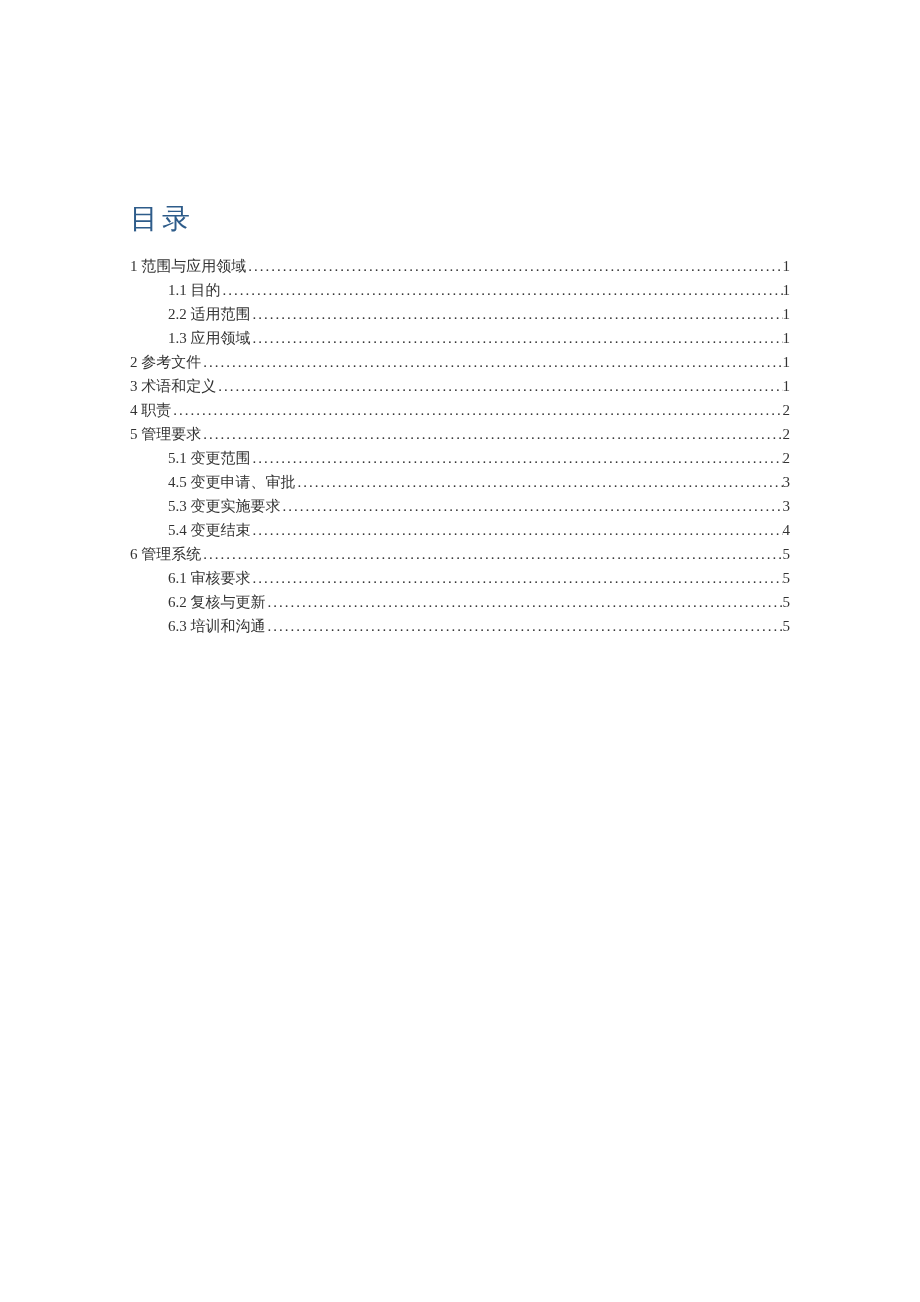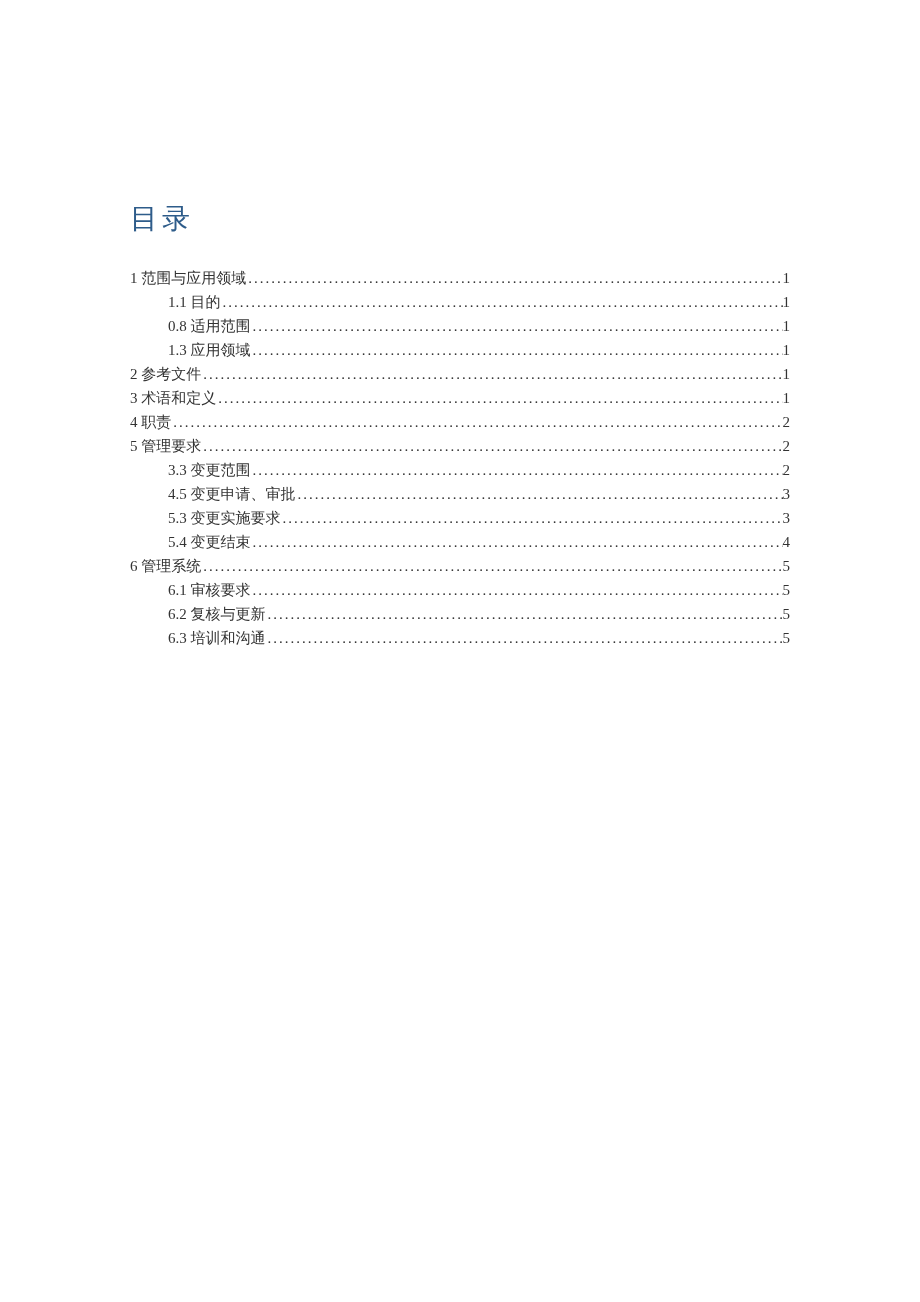--- a/index.html
+++ b/index.html
@@ -11,21 +11,21 @@
       width: 920px;
       height: 1302px;
       background: #ffffff;
       font-family: "SimSun", "宋体", serif;
       padding: 200px 130px 0 130px;
     }
     .toc-title {
       color: #2e5c8a;
       font-size: 28px;
       font-weight: normal;
-      margin-bottom: 28px;
+      margin-bottom: 16px;
       letter-spacing: 4px;
       font-family: "SimHei", "黑体", sans-serif;
     }
     .toc-entry {
       display: flex;
       align-items: center;
       font-size: 15px;
       color: #333333;
       line-height: 24px;
       margin-bottom: 0;
@@ -61,21 +61,21 @@
       <span class="toc-label">1  范围与应用领域</span>
       <span class="toc-dots"></span>
       <span class="toc-page">1</span>
     </div>
     <div class="toc-entry indent">
       <span class="toc-label">1.1 目的</span>
       <span class="toc-dots"></span>
       <span class="toc-page">1</span>
     </div>
     <div class="toc-entry indent">
-      <span class="toc-label">0.8 适用范围</span>
+      <span class="toc-label">2.2 适用范围</span>
       <span class="toc-dots"></span>
       <span class="toc-page">1</span>
     </div>
     <div class="toc-entry indent">
       <span class="toc-label">1.3 应用领域</span>
       <span class="toc-dots"></span>
       <span class="toc-page">1</span>
     </div>
     <div class="toc-entry">
       <span class="toc-label">2  参考文件</span>
@@ -91,21 +91,21 @@
       <span class="toc-label">4  职责</span>
       <span class="toc-dots"></span>
       <span class="toc-page">2</span>
     </div>
     <div class="toc-entry">
       <span class="toc-label">5  管理要求</span>
       <span class="toc-dots"></span>
       <span class="toc-page">2</span>
     </div>
     <div class="toc-entry indent">
-      <span class="toc-label">3.3 变更范围</span>
+      <span class="toc-label">5.1 变更范围</span>
       <span class="toc-dots"></span>
       <span class="toc-page">2</span>
     </div>
     <div class="toc-entry indent">
       <span class="toc-label">4.5 变更申请、审批</span>
       <span class="toc-dots"></span>
       <span class="toc-page">3</span>
     </div>
     <div class="toc-entry indent">
       <span class="toc-label">5.3 变更实施要求</span>

